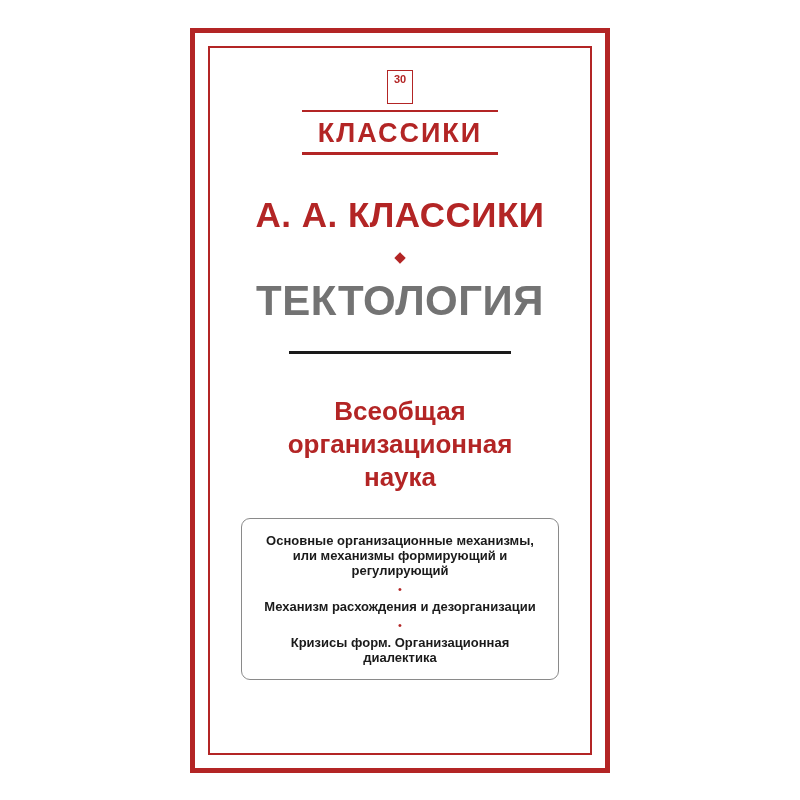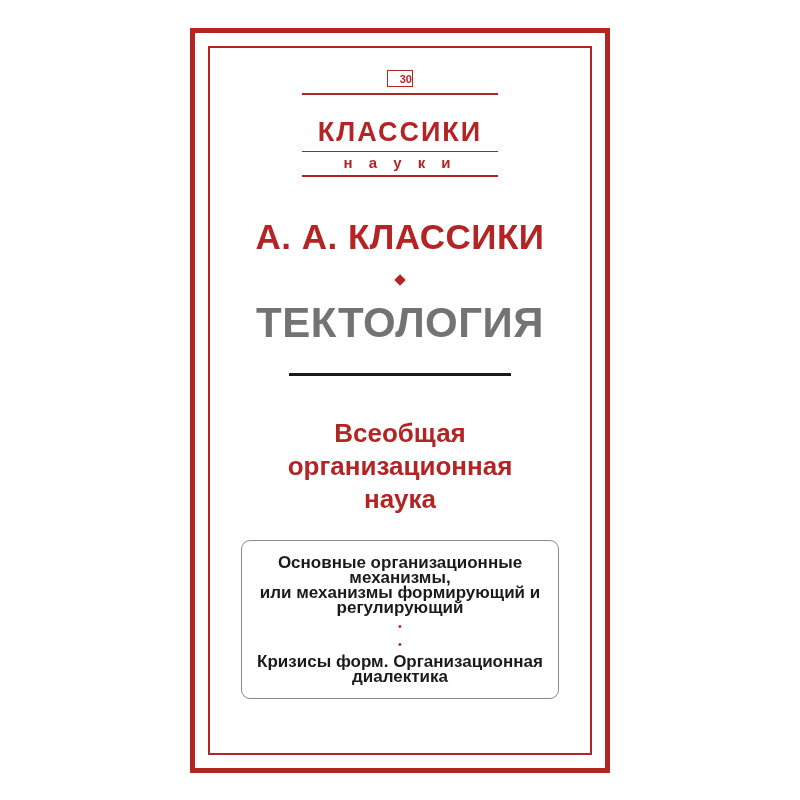--- a/index.html
+++ b/index.html
@@ -49,43 +49,42 @@
 
   
   .series {
     margin-top: 22px;
     width: 196px;
     text-align: center;
     position: relative;
   }
   .series-num {
     width: 26px;
-    height: 17px;
+    height: 34px;
     margin: 0 auto 6px auto;
     border: 1.5px solid #b32525;
     color: #b32525;
     font-size: 11px;
     font-weight: bold;
     line-height: 17px;
     letter-spacing: 0px;
     box-sizing: border-box;
-    text-align: right;
   }
   .series-rule {
     height: 1.5px;
     background: #b32525;
     width: 100%;
   }
   .series-title {
     color: #b32525;
     font-size: 27px;
     font-weight: bold;
     letter-spacing: 2px;
     line-height: 34px;
-    padding: 20px 0 2px 0;
+    padding: 4px 0 2px 0;
   }
   .series-sub {
     color: #b32525;
     font-size: 15px;
     font-weight: bold;
     letter-spacing: 6px;
     line-height: 22px;
     padding-bottom: 1px;
   }
 
@@ -140,21 +139,21 @@
     margin-top: 24px;
     width: 318px;
     border: 1.5px solid #8a8a8a;
     border-radius: 9px;
     box-sizing: border-box;
     padding: 14px 12px 14px 12px;
     text-align: center;
   }
   .contents-line {
     color: #1a1a1a;
-    font-size: 17px;
+    font-size: 13px;
     font-weight: bold;
     line-height: 15px;
   }
   .contents-dot {
     color: #b32525;
     font-size: 11px;
     line-height: 14px;
     margin: 4px 0 3px 0;
   }
 
@@ -187,40 +186,40 @@
 <div id="stage">
 
   <div class="cover">
     <div class="cover-inner">
 
       <div class="series">
         <div class="series-num">30</div>
         <div class="series-rule"></div>
         <div class="series-title">КЛАССИКИ</div>
         <div class="series-rule"></div>
-        <div class="series-sub">н а у к и</div>
         <div class="series-rule"></div>
       </div>
 
       <div class="author">А. А. КЛАССИКИ</div>
       <div class="diamond">◆</div>
 
       <div class="main-title">ТЕКТОЛОГИЯ</div>
       <div class="title-rule"></div>
 
       <div class="subtitle">
         <div>Всеобщая</div>
         <div>организационная</div>
         <div>наука</div>
       </div>
 
       <div class="contents">
         <div class="contents-line">Основные организационные механизмы,</div>
         <div class="contents-line">или механизмы формирующий и регулирующий</div>
         <div class="contents-dot">•</div>
+        <div class="contents-line">Механизм расхождения и дезорганизации</div>
         <div class="contents-dot">•</div>
         <div class="contents-line">Кризисы форм. Организационная диалектика</div>
       </div>
 
 
     </div>
   </div>
 
 </div>
 

